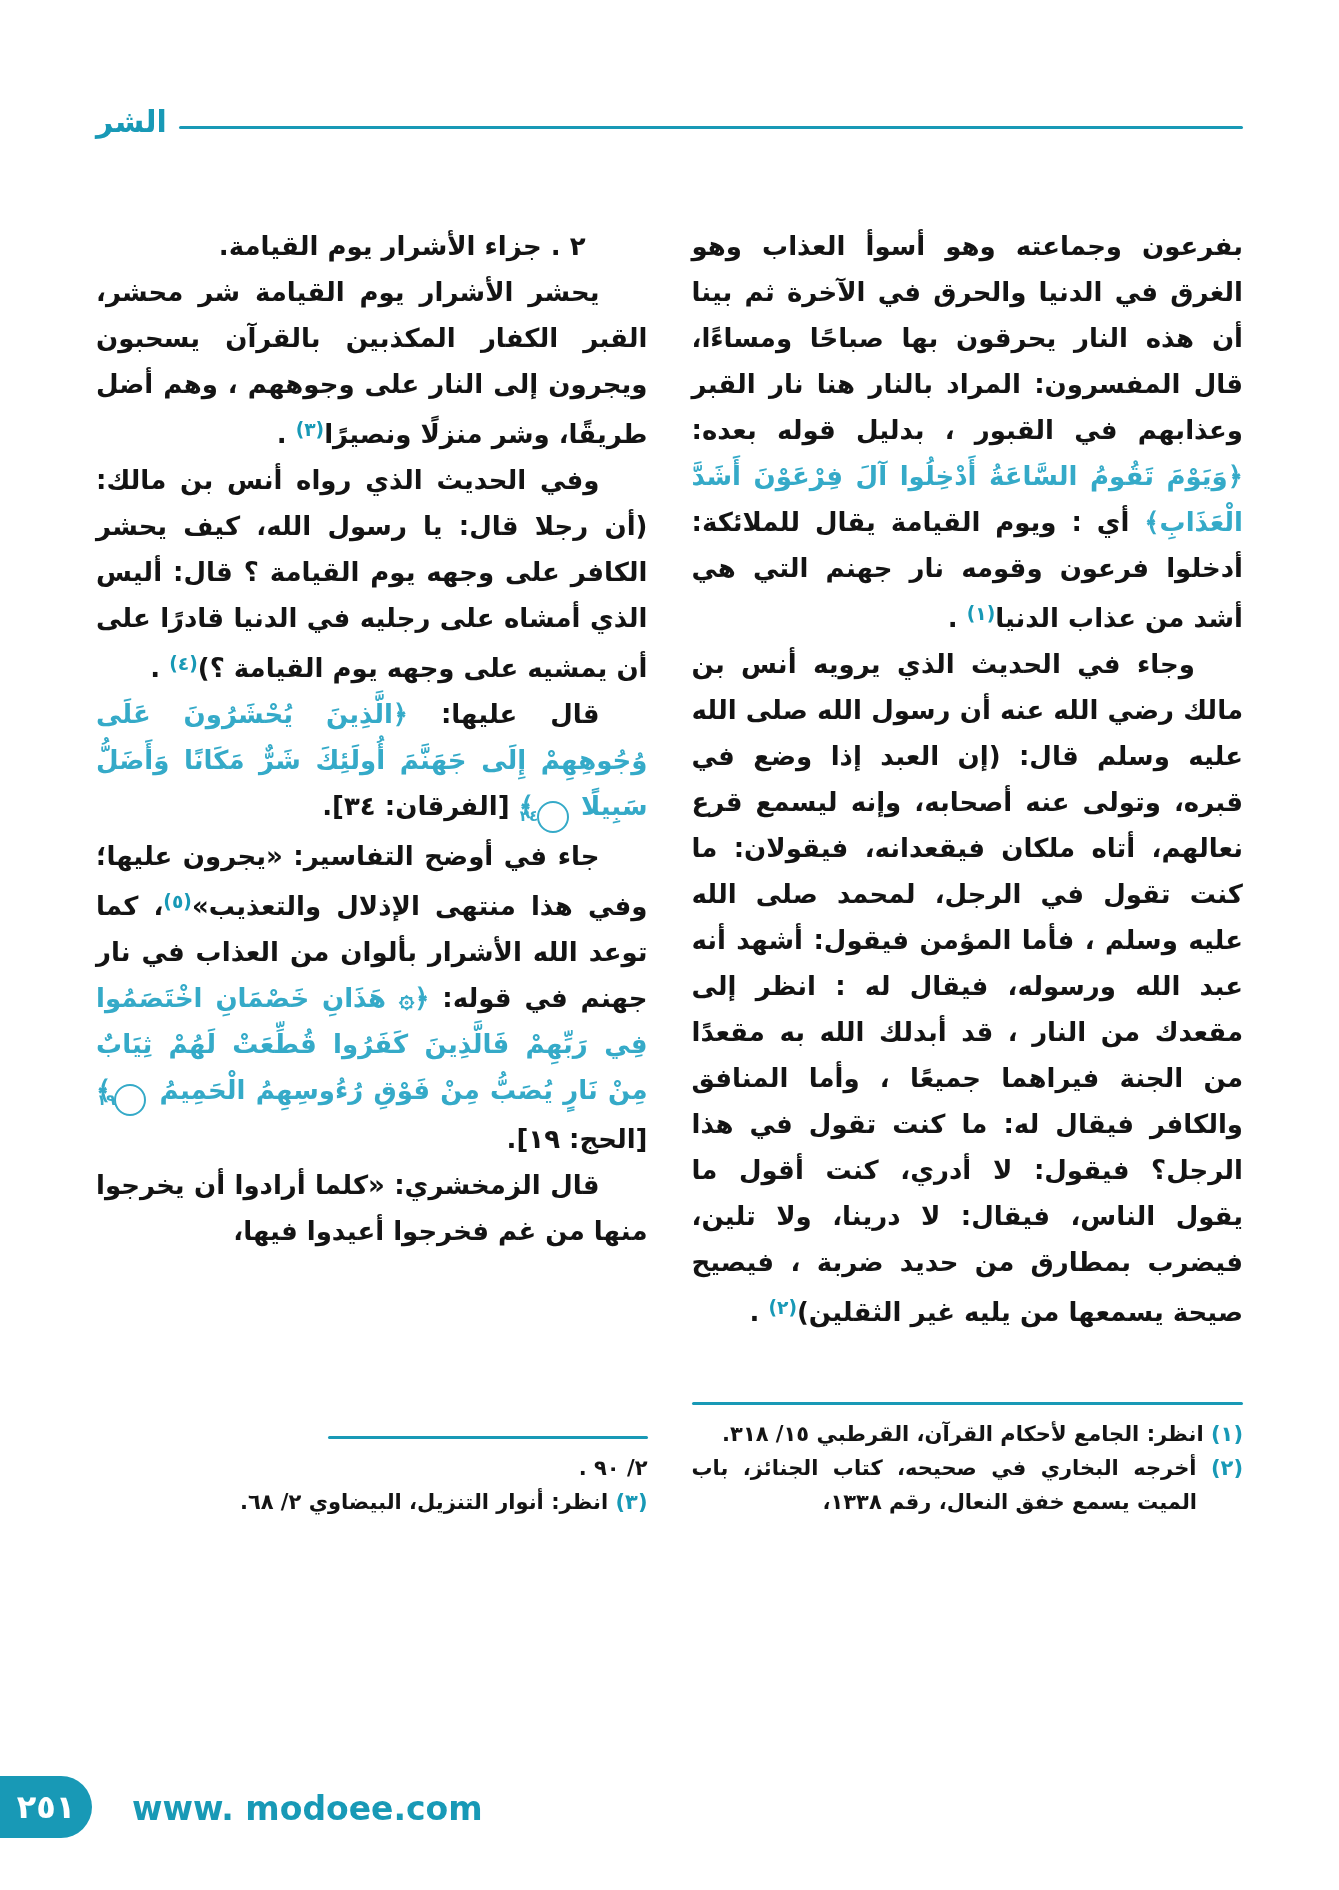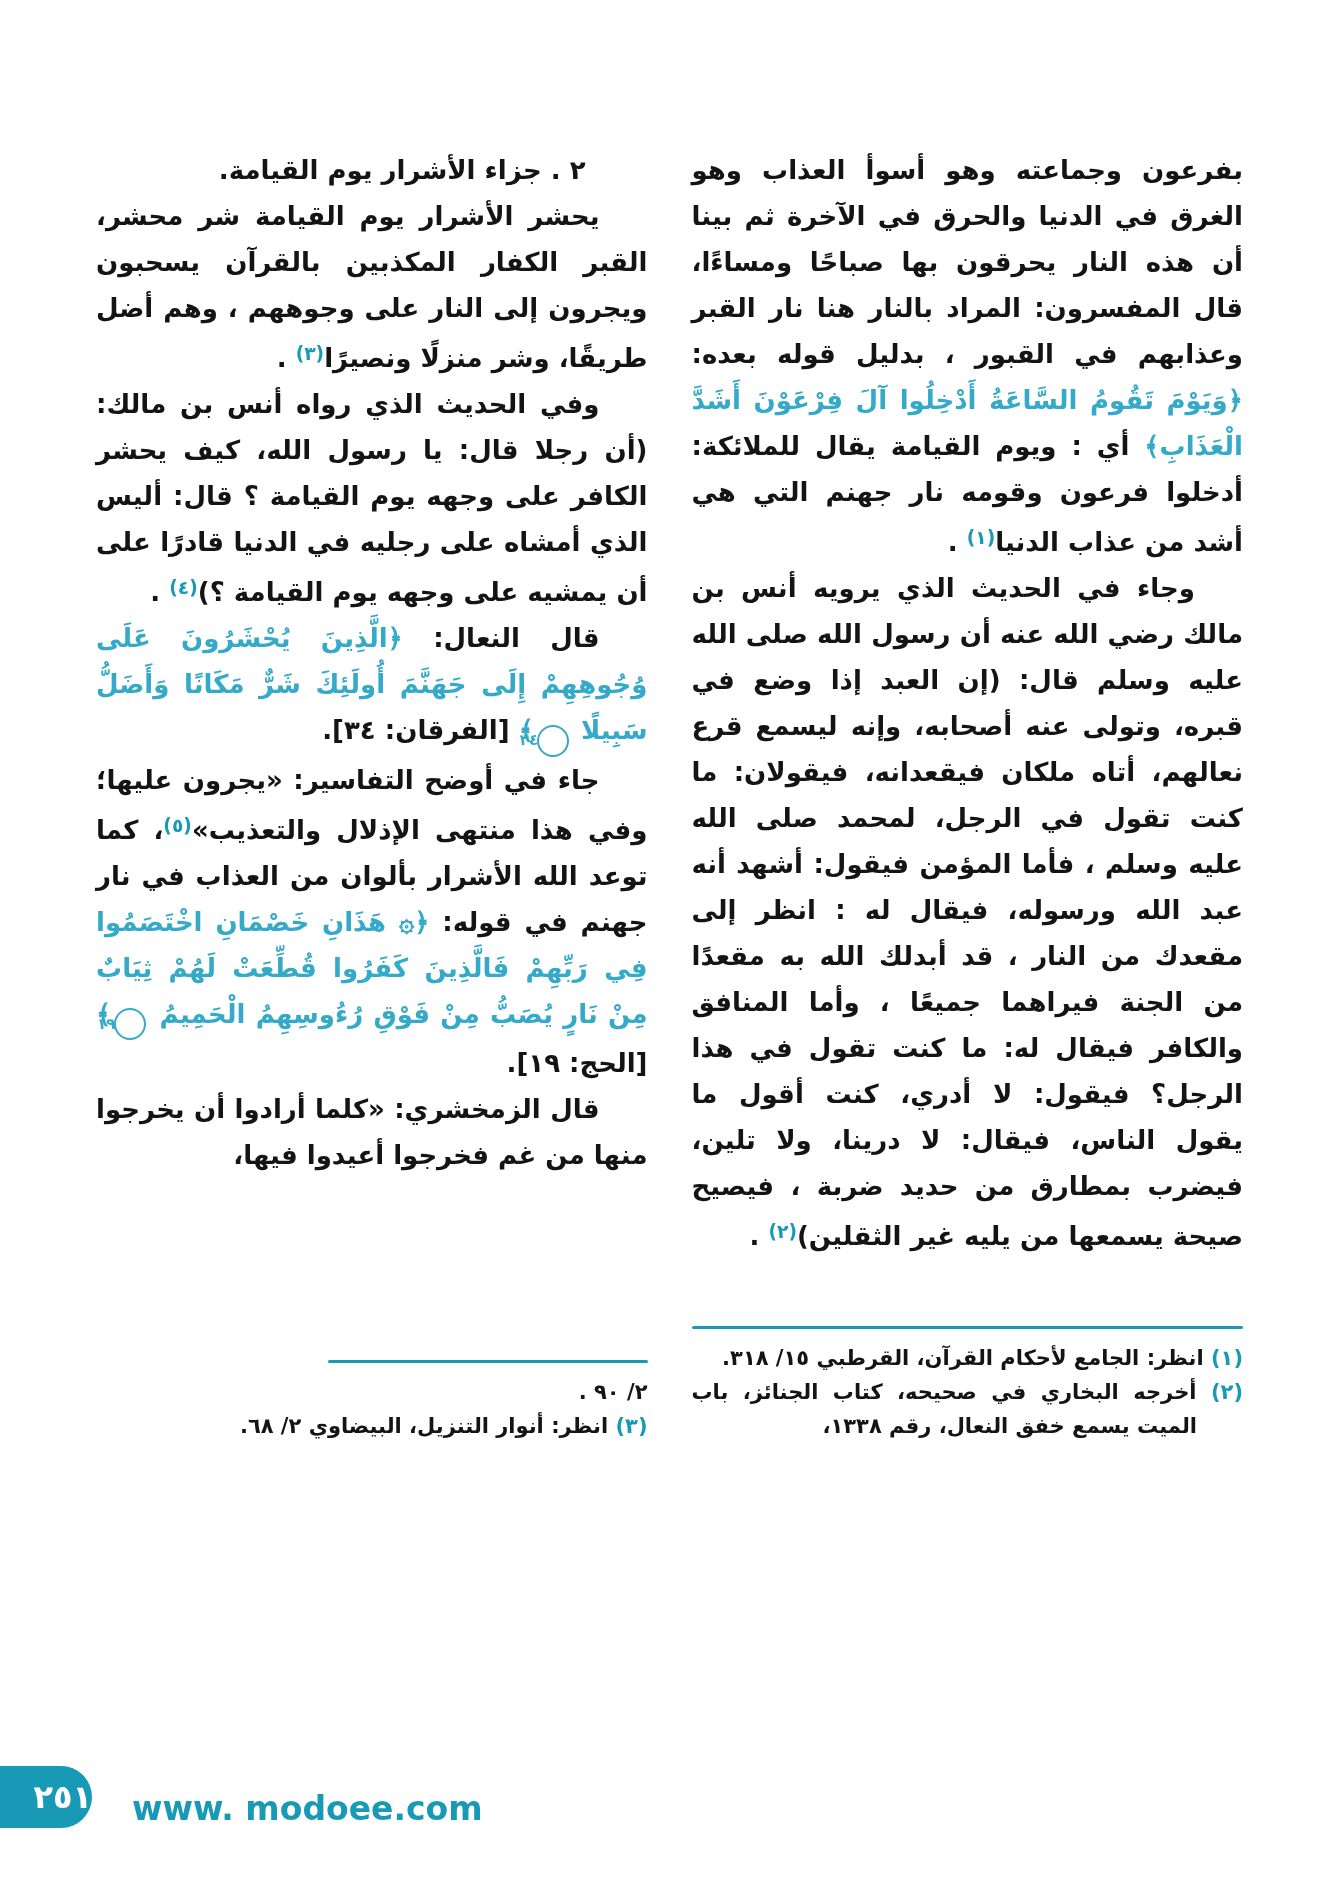--- a/index.html
+++ b/index.html
@@ -69,39 +69,43 @@
   }
   .col-left .fn-rule { width:58%; }
   .col-right .fn-rule { width:100%; }
   .fn-item {
     padding-right:46px; text-indent:-46px;
     text-align:justify;
   }
   .fn-item .fn-num { color:var(--accent,#1899b6); }
   
   .page-num-tab {
-    position:absolute; left:0; bottom:62px;
+    position:absolute; left:0; bottom:52px;
     width:92px; height:62px;
     background:var(--accent,#1899b6);
     border-radius:0 31px 31px 0;
-    display:flex; align-items:center; 
+    display:flex; align-items:center; justify-content:center;
     color:#ffffff; font-size:32px; font-weight:700;
   }
   .website {
     position:absolute; left:132px; bottom:62px;
     color:var(--accent,#1899b6);
     font-size:33px; font-weight:700;
     direction:ltr; text-align:left;
   }
 </style>
 </head>
 <body>
 
 <div class="page">
 
+  <header class="page-header">
+    <span class="header-title">الشر</span>
+    <span class="header-rule"></span>
+  </header>
 
   <main class="columns">
 
     <section class="col col-right">
       <div class="body">
           <p class="para no-indent"><span>بفرعون وجماعته وهو أسوأ العذاب وهو الغرق في الدنيا والحرق في الآخرة ثم بينا أن هذه النار يحرقون بها صباحًا ومساءًا، قال المفسرون: المراد بالنار هنا نار القبر وعذابهم في القبور ، بدليل قوله بعده: </span><span class="quran">﴿وَيَوْمَ تَقُومُ السَّاعَةُ أَدْخِلُوا آلَ فِرْعَوْنَ أَشَدَّ الْعَذَابِ﴾</span><span> أي : ويوم القيامة يقال للملائكة: أدخلوا فرعون وقومه نار جهنم التي هي أشد من عذاب الدنيا</span><span class="fnref">(١)</span><span> .</span></p>
           <p class="para"><span>وجاء في الحديث الذي يرويه أنس بن مالك رضي الله عنه أن رسول الله صلى الله عليه وسلم قال: (إن العبد إذا وضع في قبره، وتولى عنه أصحابه، وإنه ليسمع قرع نعالهم، أتاه ملكان فيقعدانه، فيقولان: ما كنت تقول في الرجل، لمحمد صلى الله عليه وسلم ، فأما المؤمن فيقول: أشهد أنه عبد الله ورسوله، فيقال له : انظر إلى مقعدك من النار ، قد أبدلك الله به مقعدًا من الجنة فيراهما جميعًا ، وأما المنافق والكافر فيقال له: ما كنت تقول في هذا الرجل؟ فيقول: لا أدري، كنت أقول ما يقول الناس، فيقال: لا درينا، ولا تلين، فيضرب بمطارق من حديد ضربة ، فيصيح صيحة يسمعها من يليه غير الثقلين)</span><span class="fnref">(٢)</span><span> .</span></p>
         </div>
       <div class="footnotes">
         <div class="fn-rule"></div>
@@ -110,21 +114,21 @@
             <div class="fn-item"><span class="fn-num">(٢) </span><span>أخرجه البخاري في صحيحه، كتاب الجنائز، باب الميت يسمع خفق النعال، رقم ١٣٣٨،</span></div>
           </div>
       </div>
     </section>
 
     <section class="col col-left">
       <div class="body">
           <p class="para heading"><span>٢ . جزاء الأشرار يوم القيامة.</span></p>
           <p class="para"><span>يحشر الأشرار يوم القيامة شر محشر، القبر الكفار المكذبين بالقرآن يسحبون ويجرون إلى النار على وجوههم ، وهم أضل طريقًا، وشر منزلًا ونصيرًا</span><span class="fnref">(٣)</span><span> .</span></p>
           <p class="para"><span>وفي الحديث الذي رواه أنس بن مالك: (أن رجلا قال: يا رسول الله، كيف يحشر الكافر على وجهه يوم القيامة ؟ قال: أليس الذي أمشاه على رجليه في الدنيا قادرًا على أن يمشيه على وجهه يوم القيامة ؟)</span><span class="fnref">(٤)</span><span> .</span></p>
-          <p class="para"><span>قال النعال: </span><span class="quran">﴿الَّذِينَ يُحْشَرُونَ عَلَى وُجُوهِهِمْ إِلَى جَهَنَّمَ أُولَئِكَ شَرٌّ مَكَانًا وَأَضَلُّ سَبِيلًا </span><span class="ayah-num">٣٤</span><span class="quran">﴾</span><span> [الفرقان: ٣٤].</span></p>
+          <p class="para"><span>قال عليها: </span><span class="quran">﴿الَّذِينَ يُحْشَرُونَ عَلَى وُجُوهِهِمْ إِلَى جَهَنَّمَ أُولَئِكَ شَرٌّ مَكَانًا وَأَضَلُّ سَبِيلًا </span><span class="ayah-num">٣٤</span><span class="quran">﴾</span><span> [الفرقان: ٣٤].</span></p>
           <p class="para"><span>جاء في أوضح التفاسير: «يجرون عليها؛ وفي هذا منتهى الإذلال والتعذيب»</span><span class="fnref">(٥)</span><span>، كما توعد الله الأشرار بألوان من العذاب في نار جهنم في قوله: </span><span class="quran">﴿۞ هَذَانِ خَصْمَانِ اخْتَصَمُوا فِي رَبِّهِمْ فَالَّذِينَ كَفَرُوا قُطِّعَتْ لَهُمْ ثِيَابٌ مِنْ نَارٍ يُصَبُّ مِنْ فَوْقِ رُءُوسِهِمُ الْحَمِيمُ </span><span class="ayah-num">١٩</span><span class="quran">﴾</span><span> [الحج: ١٩].</span></p>
           <p class="para"><span>قال الزمخشري: «كلما أرادوا أن يخرجوا منها من غم فخرجوا أعيدوا فيها،</span></p>
         </div>
       <div class="footnotes">
         <div class="fn-rule"></div>
         <div class="fn-list">
             <div class="fn-item"><span>٢/ ٩٠ .</span></div>
             <div class="fn-item"><span class="fn-num">(٣) </span><span>انظر: أنوار التنزيل، البيضاوي ٢/ ٦٨.</span></div>
           </div>
       </div>

